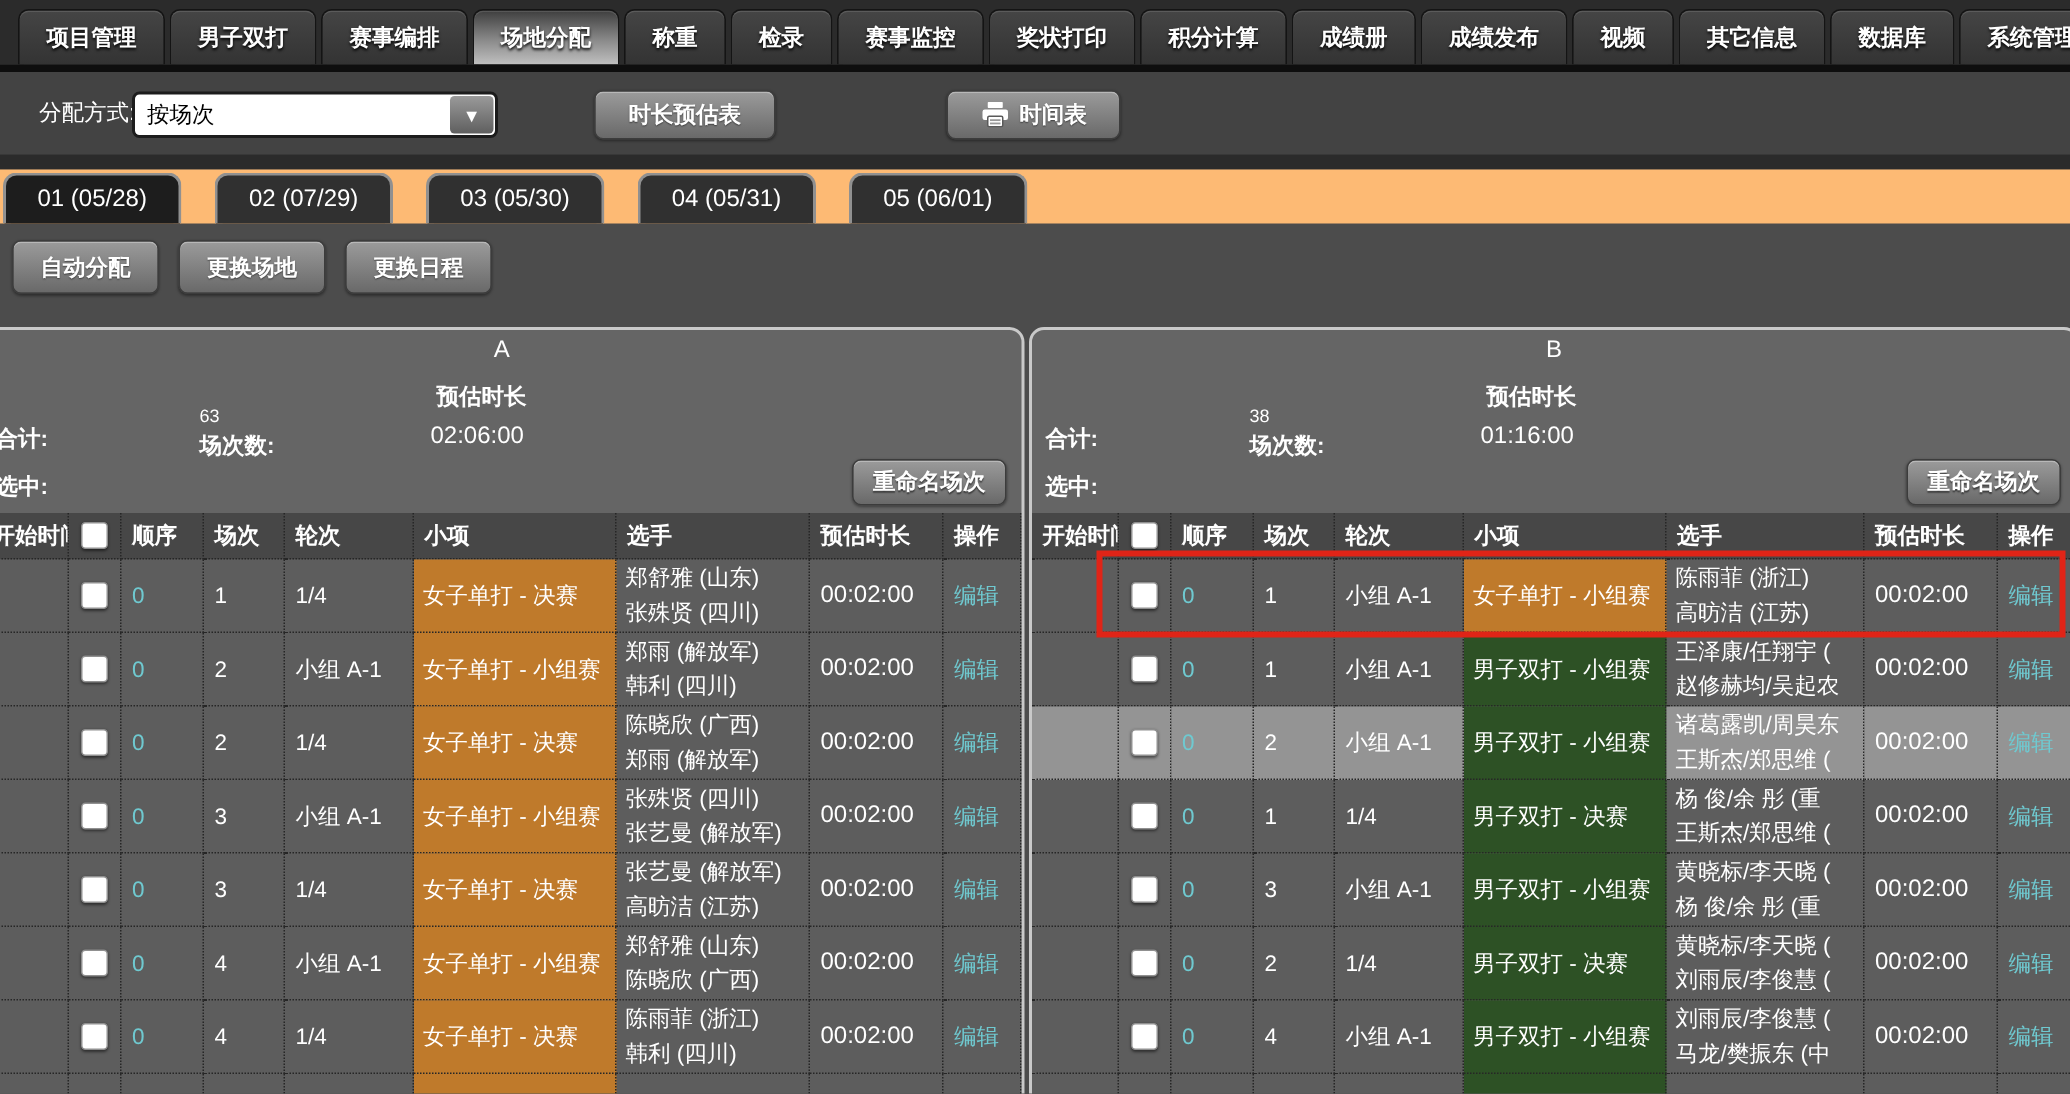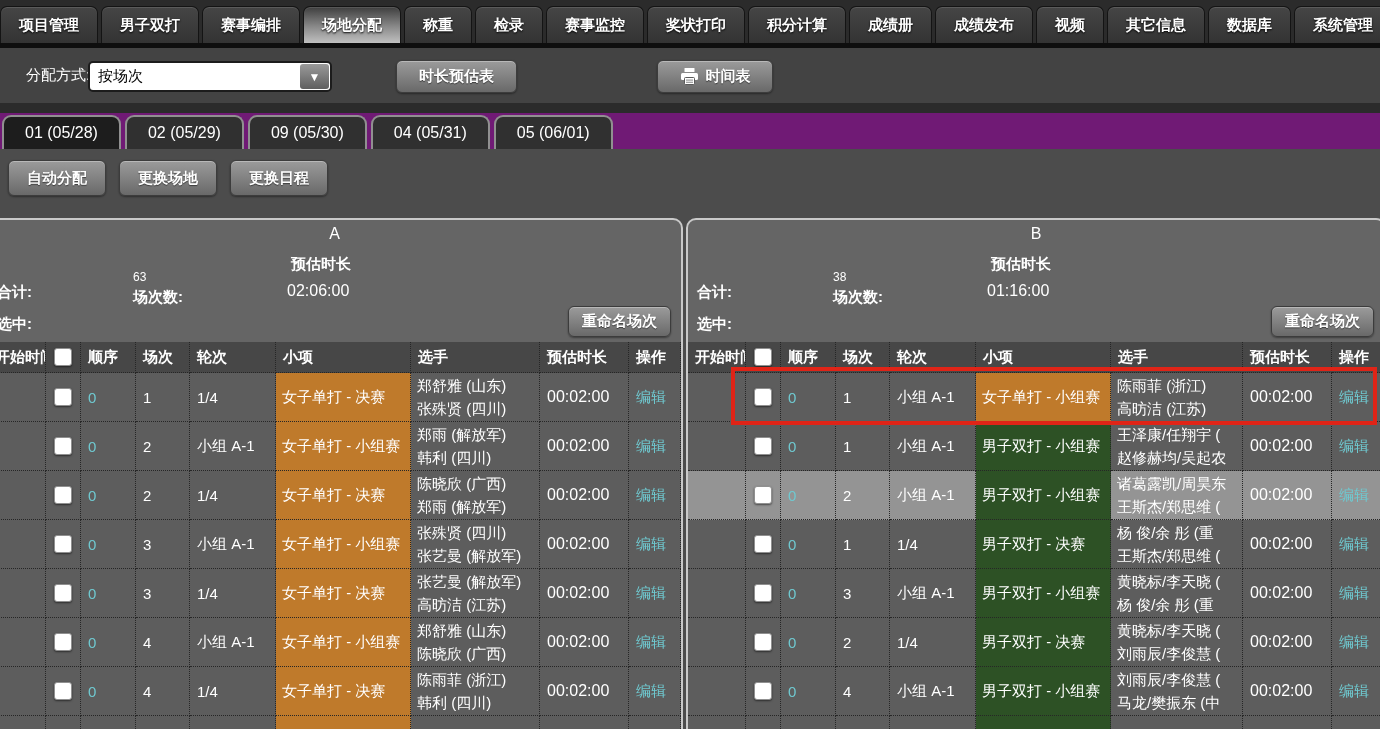--- a/index.html
+++ b/index.html
@@ -1,36 +1,36 @@
 <!DOCTYPE html>
 <html><head>
 <meta charset="utf-8">
 <style>
   *{margin:0;padding:0;box-sizing:border-box;font-family:"Liberation Sans","DejaVu Sans",sans-serif;}
   html,body{overflow:hidden;}
   body{width:1380px;height:729px;position:relative;background:#4c4c4c;color:#fff;}
 
   
-  .navbar{position:absolute;top:0;left:0;width:1380px;height:43px;background:#2b2b2b;display:flex;align-items:flex-end;padding-left:0;gap:3px;}
+  .navbar{position:absolute;top:0;left:0;width:1380px;height:43px;background:#2b2b2b;display:flex;align-items:flex-end;padding-left:12px;gap:3px;}
   .nav-tab{height:37px;display:flex;align-items:center;padding:0 18px;background:linear-gradient(#454545,#333);border:1px solid #141414;border-bottom:none;border-radius:7px 7px 0 0;font-size:15px;font-weight:bold;color:#fff;text-shadow:0 1px 2px #000;box-shadow:inset 0 1px 0 rgba(255,255,255,.12);cursor:default;white-space:nowrap;}
   .nav-tab.active{background:linear-gradient(#3e3e3e 0%,#8a8a8a 55%,#c0c0c0 100%);}
   .nav-sep{position:absolute;top:43px;left:0;width:1380px;height:5px;background:#0e0e0e;}
 
   
   .toolbar{position:absolute;top:48px;left:0;width:1380px;height:55px;background:#434343;}
   .tb-label{position:absolute;left:26px;top:18px;font-size:15px;font-weight:normal;}
   .select{position:absolute;left:88px;top:13px;width:244px;height:31px;background:#fff;border:2px solid #1c1c1c;border-radius:5px;display:flex;align-items:center;color:#000;font-size:15px;padding-left:8px;}
   .sel-arrow{position:absolute;right:1px;top:1px;bottom:1px;width:29px;background:linear-gradient(#9a9a9a,#5f5f5f);border-radius:3px;color:#fff;display:flex;align-items:center;justify-content:center;font-size:12px;}
   .gbtn{background:linear-gradient(#9b9b9b,#696969);border:1px solid #3c3c3c;border-radius:6px;color:#fff;font-weight:bold;font-size:15px;display:flex;align-items:center;justify-content:center;gap:7px;box-shadow:inset 0 1px 0 rgba(255,255,255,.3),0 1px 2px rgba(0,0,0,.4);text-shadow:0 1px 1px rgba(0,0,0,.5);cursor:default;white-space:nowrap;}
   #btn-duration{position:absolute;left:396px;top:12px;width:121px;height:33px;}
-  #btn-timetable{position:absolute;left:657px;top:12px;width:116px;height:33px;}
+  #btn-timetable{position:absolute;left:631px;top:12px;width:116px;height:33px;}
   .toolbar-sep{position:absolute;top:103px;left:0;width:1380px;height:10px;background:#2b2b2b;}
 
   
-  .datetabs{position:absolute;top:113px;left:0;width:1380px;height:36px;background:#701a75;display:flex;align-items:flex-end;padding-left:2px;gap:4px;}
+  .datetabs{position:absolute;top:113px;left:0;width:1380px;height:36px;background:#fdba74;display:flex;align-items:flex-end;padding-left:2px;gap:22px;}
   .date-tab{height:34px;padding:0 21px;display:flex;align-items:center;background:#303030;border:2px solid #909090;border-bottom:none;border-radius:9px 9px 0 0;font-size:16px;cursor:default;white-space:nowrap;}
   .date-tab.active{background:#1d1d1d;}
 
   
   .actions{position:absolute;top:160px;left:8px;display:flex;gap:13px;}
   .actions .gbtn{height:36px;padding:0 18px;}
 
   
   .panel{position:absolute;top:218px;height:560px;background:#656565;border:2px solid #c9c9c9;border-radius:10px;overflow:hidden;}
   #panelA{left:-14px;width:697px;}
@@ -102,22 +102,22 @@
           <rect x="6" y="13.7" width="7" height="1.2" fill="#9a9a9a"></rect>
         </svg>
     </span>
     <span>时间表</span>
   </div>
 </div>
 <div class="toolbar-sep"></div>
 
 <div class="datetabs">
     <div class="date-tab active">01 (05/28)</div>
-    <div class="date-tab">02 (05/29)</div>
-    <div class="date-tab">09 (05/30)</div>
+    <div class="date-tab">02 (07/29)</div>
+    <div class="date-tab">03 (05/30)</div>
     <div class="date-tab">04 (05/31)</div>
     <div class="date-tab">05 (06/01)</div>
   </div>
 
 <div class="actions">
   <div class="gbtn">
       <span>自动分配</span>
     </div>
   <div class="gbtn">
       <span>更换场地</span>

